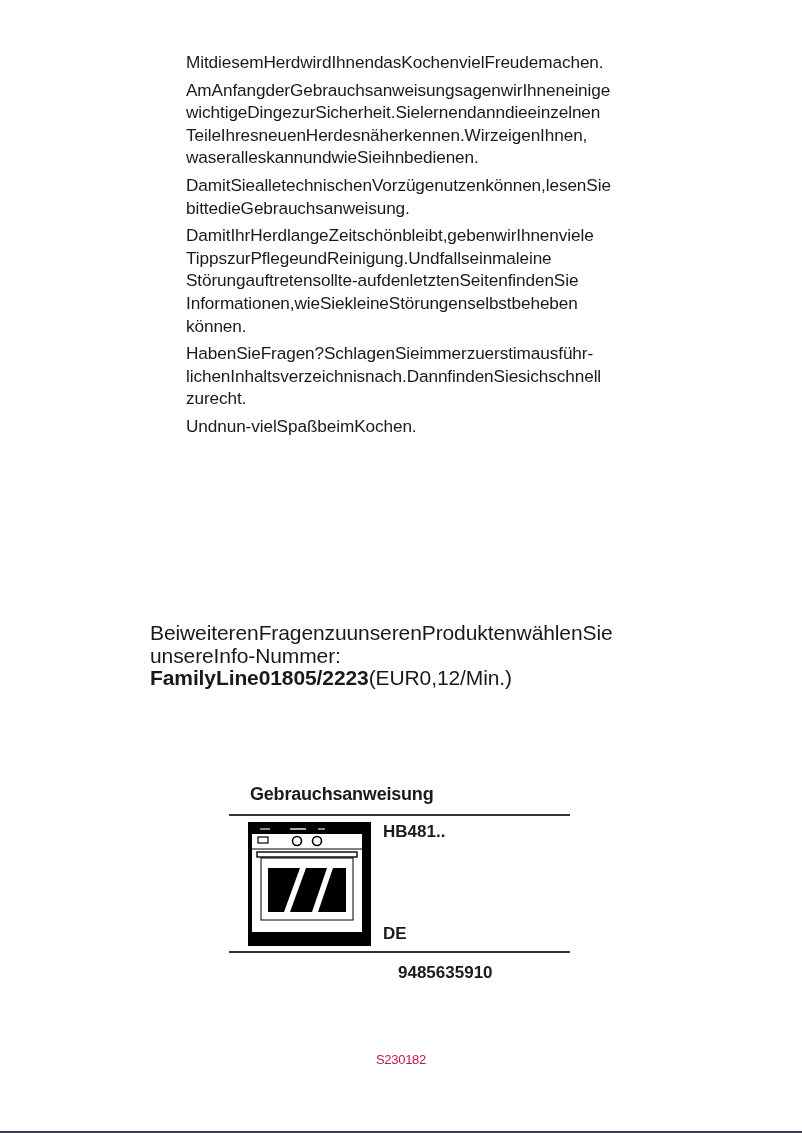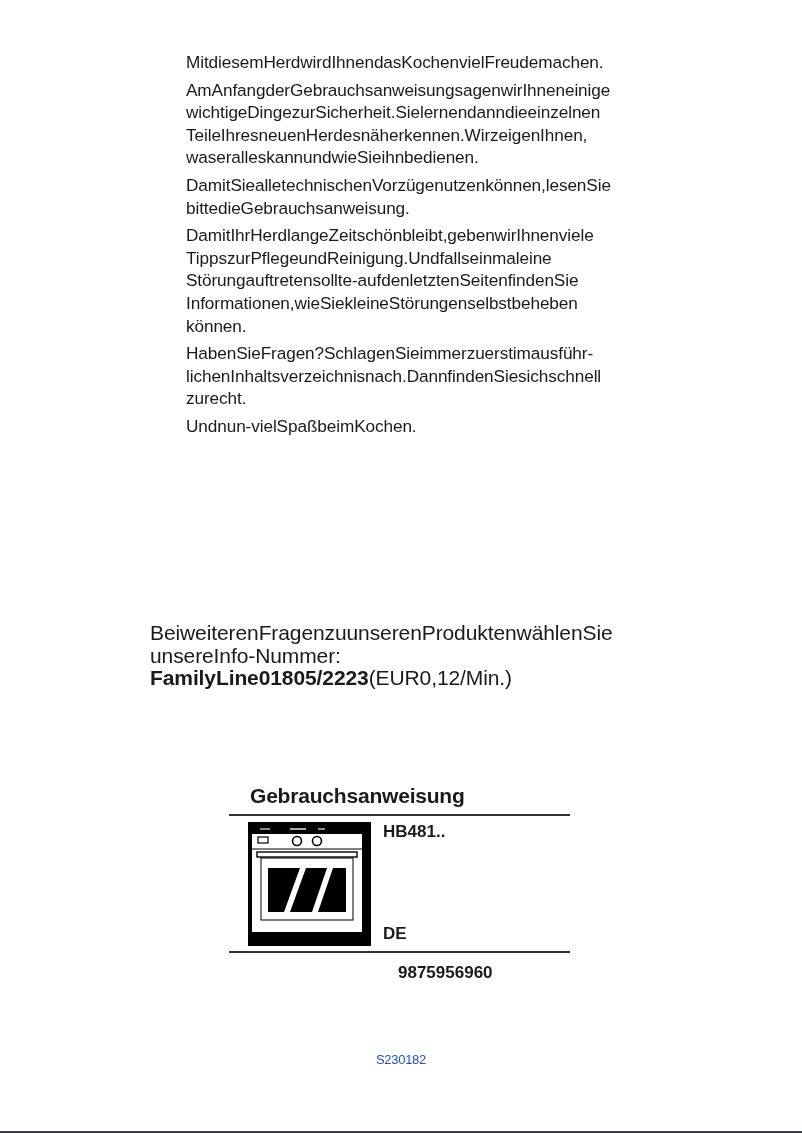--- a/index.html
+++ b/index.html
@@ -4,28 +4,28 @@
 <style>
   html, body { margin: 0; padding: 0; background: #ffffff; }
   body { width: 802px; height: 1133px; position: relative; overflow: hidden;
          font-family: "Liberation Sans", sans-serif; color: #1a1a1a; }
   .intro { position: absolute; left: 150px; top: 51px; width: 470px; margin-left: 36px; }
   .para { font-size: 17.2px; line-height: 22.6px; margin: 0 0 5px 0; white-space: pre-line; letter-spacing: -0.1px; }
   .contact { position: absolute; left: 150px; top: 622px; width: 470px; }
   .contact .line { font-size: 21px; line-height: 22.6px; white-space: nowrap; letter-spacing: -0.1px; }
   .bold { font-weight: bold; }
   .cover { position: absolute; left: 229px; top: 780px; width: 342px; height: 210px; }
-  .cover-title { position: absolute; left: 21px; top: 4px; font-size: 21px; font-weight: bold; letter-spacing: -0.2px; }
+  .cover-title { position: absolute; left: 21px; top: 4px; font-size: 18px; font-weight: bold; letter-spacing: -0.2px; }
   .rule-top { position: absolute; left: 0; top: 34px; width: 341px; height: 2px; background: #333; }
   .rule-bottom { position: absolute; left: 0; top: 171px; width: 341px; height: 2px; background: #333; }
   .oven { position: absolute; left: 19px; top: 42px; width: 123px; height: 124px; }
   .model { position: absolute; left: 154px; top: 42px; font-size: 17px; font-weight: bold; }
   .lang { position: absolute; left: 154px; top: 144px; font-size: 17px; font-weight: bold; }
   .docnum { position: absolute; left: 398px; top: 963px; font-size: 17px; font-weight: bold; }
-  .code { position: absolute; left: 376px; top: 1052px; font-size: 13px; color: #1d4ed8; letter-spacing: -0.3px; }
+  .code { position: absolute; left: 376px; top: 1052px; font-size: 13px; color: #be185d; letter-spacing: -0.3px; }
   .footer-rule { position: absolute; left: 0; top: 1131px; width: 802px; height: 2px; background: #3a3f47; }
 </style>
 </head>
 <body>
 
 <div class="intro">
   <p class="para">MitdiesemHerdwirdIhnendasKochenvielFreudemachen.</p>
   <p class="para">AmAnfangderGebrauchsanweisungsagenwirIhneneinige
 wichtigeDingezurSicherheit.Sielernendanndieeinzelnen
 TeileIhresneuenHerdesnäherkennen.WirzeigenIhnen,
@@ -71,15 +71,15 @@
       <polygon points="79,46 85,46 70,90 64,90" fill="#fff"></polygon>
       <rect x="0" y="110" width="123" height="14" fill="#000"></rect>
       <rect x="114" y="0" width="9" height="124" fill="#000"></rect>
     </svg>
   </div>
   <div class="model">HB481..</div>
   <div class="lang">DE</div>
   <div class="rule-bottom"></div>
 </div>
 
-<div class="docnum">9875956960</div>
+<div class="docnum">9485635910</div>
 <div class="code">S230182</div>
 <div class="footer-rule"></div>
 
 </body></html>

